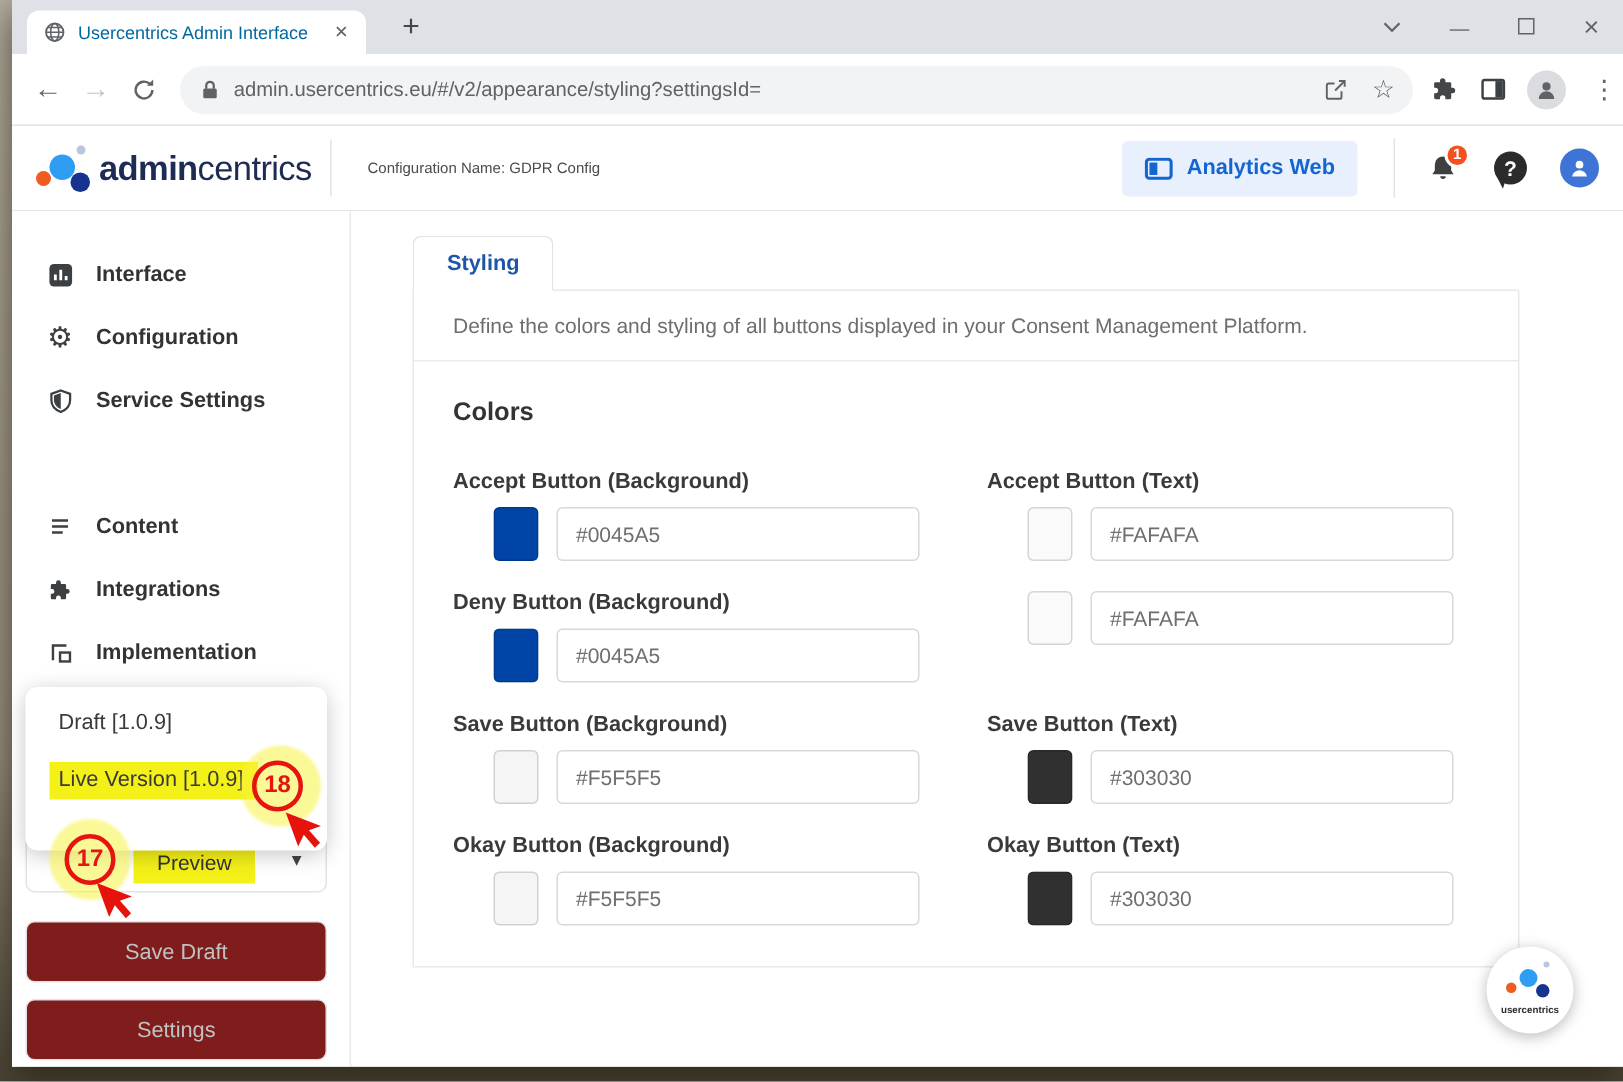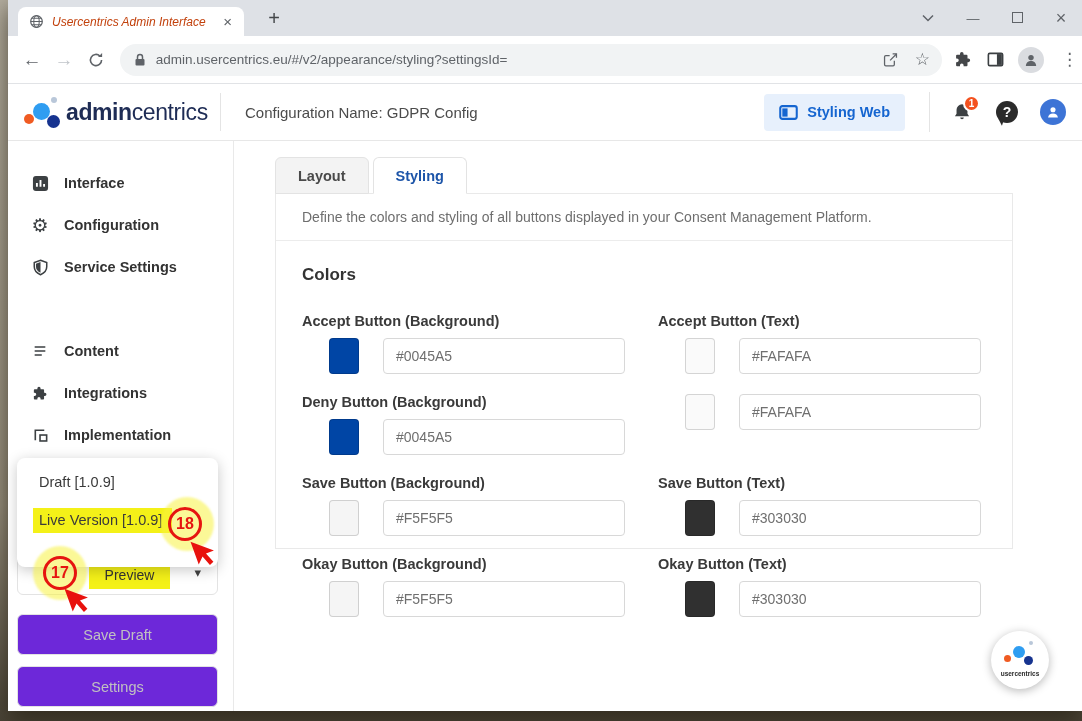--- a/index.html
+++ b/index.html
@@ -4,21 +4,21 @@
 <style>
   * { margin:0; padding:0; box-sizing:border-box; }
   html,body { width:1082px; height:721px; overflow:hidden; }
   body { font-family:"Liberation Sans","DejaVu Sans",sans-serif; background:linear-gradient(180deg,#b3ad9f 0%,#978f7e 70%,#4a4437 100%); position:relative; }
 
   .window { position:absolute; left:8px; top:0; width:1074px; height:711px; background:#fff; box-shadow:0 8px 22px rgba(30,25,10,.65); }
 
   
   .tabstrip { position:absolute; left:0; top:0; width:100%; height:36px; background:#dee1e6; }
   .tab { position:absolute; left:10px; top:7px; width:226px; height:29px; background:#fff; border-radius:8px 8px 0 0; display:flex; align-items:center; padding:0 8px 0 11px; }
-  .tab-title { flex:1; font-size:12px; color:#c2410c; white-space:nowrap; overflow:hidden; margin-left:8px;font-style:italic; }
+  .tab-title { flex:1; font-size:12px; color:#0369a1; white-space:nowrap; overflow:hidden; margin-left:8px; }
   .tab-close { color:#5f6368; font-size:15px; line-height:1; padding:0 4px; cursor:default; }
   .newtab { position:absolute; left:252px; top:4px; width:28px; height:28px; color:#44474a; font-size:20px; display:flex; align-items:center; justify-content:center; }
   .win-controls { position:absolute; right:14px; top:0; height:36px; display:flex; align-items:center; gap:30px; color:#5f6368; }
   .win-controls .wc { font-size:13px; width:14px; text-align:center; }
   .wc-max { width:11px; height:11px; border:1.4px solid #5f6368; }
 
   .toolbar { position:absolute; left:0; top:36px; width:100%; height:48px; background:#fff; border-bottom:1px solid #e1e3e6; display:flex; align-items:center; }
   .nav-glyph { font-size:19px; color:#5f6368; width:32px; text-align:center; }
   .nav-glyph.disabled { color:#c0c4c9; }
   .omnibox { margin-left:8px; width:824px; height:32px; background:#f1f3f4; border-radius:16px; display:flex; align-items:center; padding:0 12px 0 14px; }
@@ -34,21 +34,21 @@
   .logo { display:flex; align-items:center; margin-left:16px; width:196px; }
   .logo-dots { position:relative; width:42px; height:36px; }
   .dot { position:absolute; border-radius:50%; }
   .d-light { width:6px; height:6px; background:#b9c7d9; left:27px; top:3px; }
   .d-blue  { width:17px; height:17px; background:#2f9df1; left:9px; top:9px; }
   .d-orange{ width:10px; height:10px; background:#f05b22; left:0px; top:20px; }
   .d-navy  { width:13px; height:13px; background:#16338f; left:23px; top:21px; }
   .logo-text { font-size:23px; color:#1e2c55; letter-spacing:-0.4px; }
   .logo-text b { font-weight:700; }
   .hdr-divider { width:1px; height:38px; background:#e4e4e4; margin:0 0; }
-  .config-name { font-size:15px; color:#4b4b4b; margin-left:24px; }
+  .config-name { font-size:10px; color:#4b4b4b; margin-left:24px; }
   .hdr-right { margin-left:auto; display:flex; align-items:center; margin-right:16px; }
   .advweb-btn { display:flex; align-items:center; gap:9px; background:#e7f0fc; border:none; border-radius:4px; height:37px; padding:0 15px; color:#1565d0; font-size:14.5px; font-weight:700; font-family:inherit; }
   .hdr-divider2 { width:1px; height:40px; background:#e4e4e4; margin:0 22px 0 24px; }
   .bell-wrap { position:relative; margin-right:24px; }
   .bell-badge { position:absolute; top:-7px; right:-8px; min-width:17px; height:17px; border-radius:9px; background:#f4511e; border:2px solid #fff; color:#fff; font-size:10px; font-weight:700; display:flex; align-items:center; justify-content:center; padding:0 3px; }
   .help-ic { position:relative; width:22px; height:22px; border-radius:50%; background:#2b2b2b; color:#fff; font-size:14px; font-weight:700; display:flex; align-items:center; justify-content:center; margin-right:22px; }
   .help-ic::after { content:""; position:absolute; left:1px; bottom:-2px; width:0; height:0; border-top:6px solid #2b2b2b; border-left:6px solid transparent; transform:rotate(18deg); }
   .hdr-avatar { width:26px; height:26px; border-radius:50%; background:#3d74d6; display:flex; align-items:center; justify-content:center; }
 
   
@@ -60,42 +60,42 @@
   .nav-item.active { background:#e7ecf5; }
   .nav-item.active .ni-label { color:#1d55a9; }
   .gear-glyph { font-size:19px; color:#3c4043; line-height:1; }
 
   .version-popup { position:absolute; left:9px; top:317px; width:201px; height:109px; background:#fff; border-radius:8px; box-shadow:0 3px 14px rgba(0,0,0,.22); z-index:5; }
   .vp-draft { position:absolute; left:22px; top:16px; font-size:14.5px; color:#3a3a3a; }
   .vp-live { position:absolute; left:16px; top:50px; background:#f4f118; padding:4px 10px 5px 6px; font-size:14.5px; color:#3a3a3a; }
   .preview-row { position:absolute; left:9px; top:412px; width:201px; height:42px; background:#fff; border:1px solid #e3e3e3; border-radius:6px; display:flex; align-items:center; }
   .preview-btn { position:absolute; left:71px; top:7px; width:81px; height:28px; background:#f4f118; border:none; font-size:14px; color:#333; font-weight:400; font-family:inherit; }
   .preview-caret { position:absolute; right:16px; top:11px; color:#444; font-size:13px; }
-  .ghost-btn { position:absolute; left:9px; width:201px; height:41px; background:#6d28d9; border:1px solid #e3e3e3; border-radius:6px; color:#c1c1c1; font-size:14.5px; font-family:inherit; }
+  .ghost-btn { position:absolute; left:9px; width:201px; height:41px; background:#7f1d1d; border:1px solid #e3e3e3; border-radius:6px; color:#c1c1c1; font-size:14.5px; font-family:inherit; }
   .save-draft { top:473px; }
   .publish { top:525px; }
 
   
   .glow { position:absolute; width:54px; height:54px; border-radius:50%; background:rgba(247,243,66,.55); filter:blur(1px); z-index:6; }
   .num-badge { position:absolute; width:34px; height:34px; border-radius:50%; border:3px solid #e61410; color:#e61410; font-size:16px; font-weight:700; display:flex; align-items:center; justify-content:center; z-index:7; background:transparent; }
   .cursor-arrow { position:absolute; z-index:8; transform:rotate(-20deg); transform-origin:2px 2px; }
 
   
   .content { position:absolute; left:227px; top:0; width:847px; height:100%; background:#fff; }
   .tabs-row { position:absolute; left:40px; top:16px; height:37px; display:flex; z-index:2; }
   .tab-btn { height:37px; padding:0 22px; display:flex; align-items:center; font-size:14.5px; font-weight:700; border:1px solid #e3e3e3; border-radius:6px 6px 0 0; }
   .tab-layout { background:#f3f3f3; color:#4a4a4a; margin-right:4px; }
   .tab-styling { background:#fff; color:#1d55a9; border-bottom:1px solid #fff; }
-  .card { position:absolute; left:40px; top:52px; width:738px; height:356px; border:1px solid #e9e9e9; background:#fff; }
+  .card { position:absolute; left:40px; top:52px; width:738px; height:452px; border:1px solid #e9e9e9; background:#fff; }
   .card-desc { height:47px; display:flex; align-items:center; padding:0 26px; border-bottom:1px solid #ececec; font-size:14px; color:#6e6e6e; }
   .colors-section { padding:24px 26px 0 26px; }
   .colors-title { font-size:17px; font-weight:700; color:#333; margin-bottom:28px; }
   .fields-grid { display:grid; grid-template-columns:330px 330px; column-gap:26px; row-gap:20px; }
   .field-label { font-size:14.5px; font-weight:700; color:#3a3a3a; margin-bottom:9px; }
-  .field-row { display:flex; align-items:center; gap:24px;padding-left:27px; }
+  .field-row { display:flex; align-items:center; gap:12px;padding-left:27px; }
   .swatch { width:30px; height:36px; border-radius:4px; border:1px solid rgba(0,0,0,.15); }
   .hexinput { width:242px; height:36px; border:1px solid #d8d8d8; border-radius:4px; padding:0 12px; font-size:14px; color:#6f6f6f; font-family:inherit; background:#fff; }
 
   
   .uc-widget { position:absolute; right:33px; bottom:22px; width:58px; height:58px; border-radius:50%; background:#fff; box-shadow:0 2px 10px rgba(0,0,0,.28); z-index:4; }
   .w-dots { position:relative; width:100%; height:100%; }
   .w-light { width:4px; height:4px; background:#b9c7d9; left:38px; top:10px; }
   .w-blue { width:12px; height:12px; background:#2f9df1; left:22px; top:15px; }
   .w-orange { width:7px; height:7px; background:#f05b22; left:13px; top:24px; }
   .w-navy { width:9px; height:9px; background:#16338f; left:33px; top:25px; }
@@ -194,21 +194,21 @@
     <div class="hdr-divider"></div>
     <div class="config-name">Configuration Name: GDPR Config</div>
     <div class="hdr-right">
       <button class="advweb-btn">
         <span>
           <svg width="19" height="15" viewBox="0 0 20 16">
               <rect x="1.2" y="1.2" width="17.6" height="13.6" rx="2.2" fill="none" stroke="#1565d0" stroke-width="2.2"></rect>
               <rect x="3.4" y="3.6" width="5.6" height="8.8" fill="#1565d0"></rect>
             </svg>
         </span>
-        <span>Styling Web</span>
+        <span>Analytics Web</span>
       </button>
       <div class="hdr-divider2"></div>
       <div class="bell-wrap">
         <svg width="20" height="21" viewBox="0 0 22 22" fill="#3c4043">
             <path d="M11 2a6 6 0 0 0-6 6v4.3L3.2 15h15.6L17 12.3V8a6 6 0 0 0-6-6z"></path>
             <path d="M9 16.5a2 2 0 0 0 4 0z"></path>
           </svg>
         <span class="bell-badge">1</span>
       </div>
       <div class="help-ic">
@@ -298,21 +298,20 @@
     <div class="glow" style="left:25px; top:405px;"></div>
     <div class="num-badge" style="left:35px; top:415px;">17</div>
     <div class="cursor-arrow" style="left:55px; top:447px;">
       <svg width="24" height="33" viewBox="0 0 20 28">
           <path d="M1.5 0.5 L1.5 21 L6.8 15.8 L10.2 24.8 L13.9 23.2 L10.4 14.4 L17.6 14.4 Z" fill="#e8120d"></path>
         </svg>
     </div>
 
     <main class="content">
       <div class="tabs-row">
-        <div class="tab-btn tab-layout">Layout</div>
         <div class="tab-btn tab-styling">Styling</div>
       </div>
       <div class="card">
         <div class="card-desc">Define the colors and styling of all buttons displayed in your Consent Management Platform.</div>
         <div class="colors-section">
           <div class="colors-title">Colors</div>
           <div class="fields-grid">
             <div class="field">
               <div class="field-label">Accept Button (Background)</div>
               <div class="field-row">

